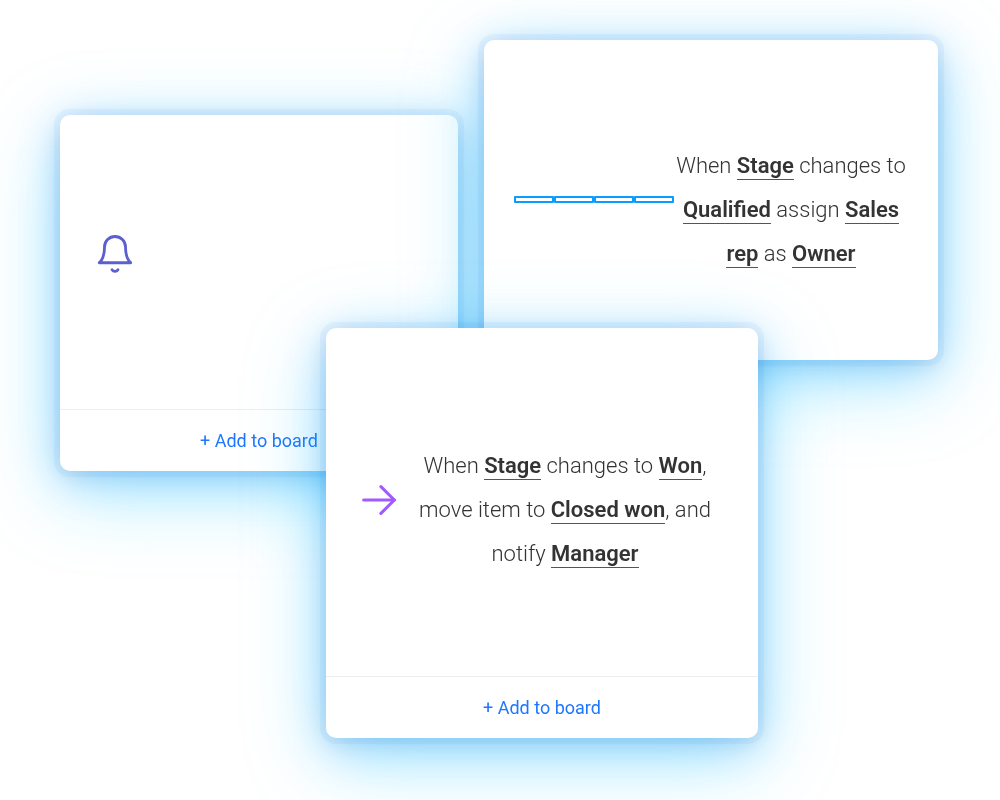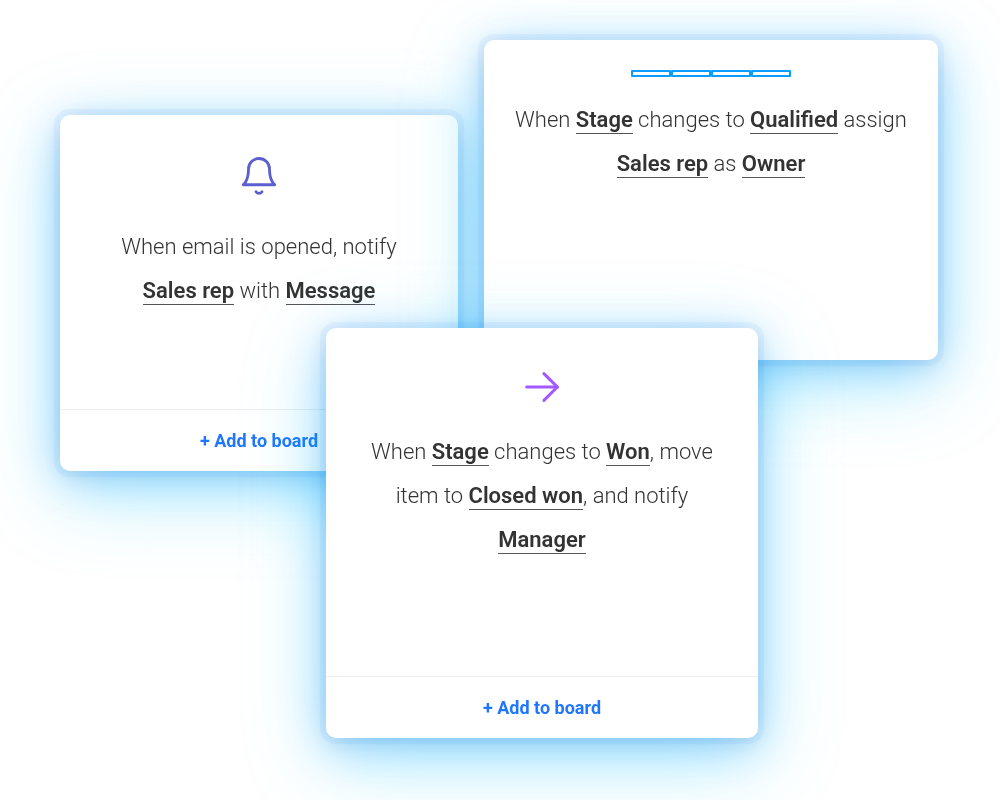--- a/index.html
+++ b/index.html
@@ -17,21 +17,20 @@
   box-shadow: 0 0 0 6px rgba(0, 120, 255, 0.05),
               0 8px 40px rgba(0, 120, 255, 0.25),
               0 20px 80px rgba(0, 200, 255, 0.35),
               0 4px 20px rgba(0,0,0,0.08);
   display: flex;
   flex-direction: column;
 }
 .card-body {
   flex: 1;
   display: flex;
-  flex-direction: column;
   align-items: center;
   padding: 40px 34px 28px;
 }
 .card-icon {
   margin-bottom: 28px;
   display: flex;
   align-items: center;
   justify-content: center;
 }
 .card-text {
@@ -47,21 +46,21 @@
   padding-bottom: 1px;
 }
 .card-footer {
   border-top: 1px solid #eceef0;
   padding: 20px 0;
   text-align: center;
 }
 .add-btn {
   color: #1f76ff;
   font-size: 18px;
-  font-weight: 700;
+  font-weight: 400;
   cursor: pointer;
   display: inline-block;
 }
 
 
 .card1 { left: 60px; top: 115px; width: 398px; height: 356px; z-index: 1; }
 
 .card2 { left: 484px; top: 40px; width: 454px; height: 320px; z-index: 2; }
 .card2 .card-body { padding: 30px 30px 10px; }
 .card2 .card-icon { margin-bottom: 18px; }
@@ -81,23 +80,20 @@
 </head>
 <body>
 
 <div class="card card1">
   <div class="card-body">
     <div class="card-icon">
       <svg width="42" height="42" viewBox="0 0 24 24" fill="none" stroke="#5b5fcf" stroke-width="1.6" stroke-linecap="round" stroke-linejoin="round">
         <path d="M18 8a6 6 0 0 0-12 0c0 7-3 9-3 9h18s-3-2-3-9"></path>
         <path d="M13.7 21a2 2 0 0 1-3.4 0"></path>
       </svg>
-    </div>
-    <div class="card-text">
-      <span>When email is opened, notify </span><strong>Sales rep</strong><span> with </span><strong>Message</strong>
     </div>
   </div>
   <div class="card-footer">
     <span class="add-btn">+ Add to board</span>
   </div>
 </div>
 
 <div class="card card2">
   <div class="card-body">
     <div class="card-icon">

